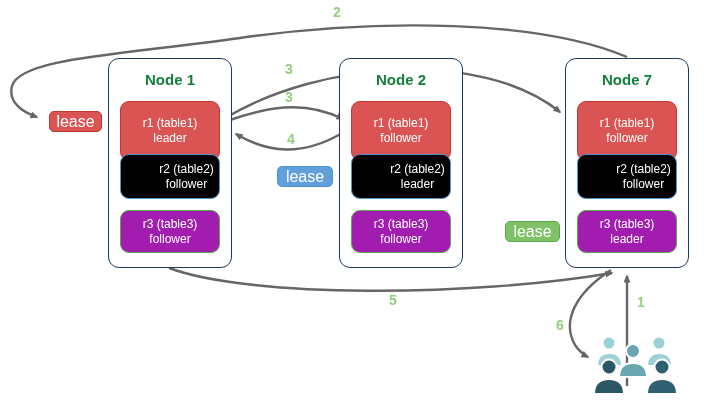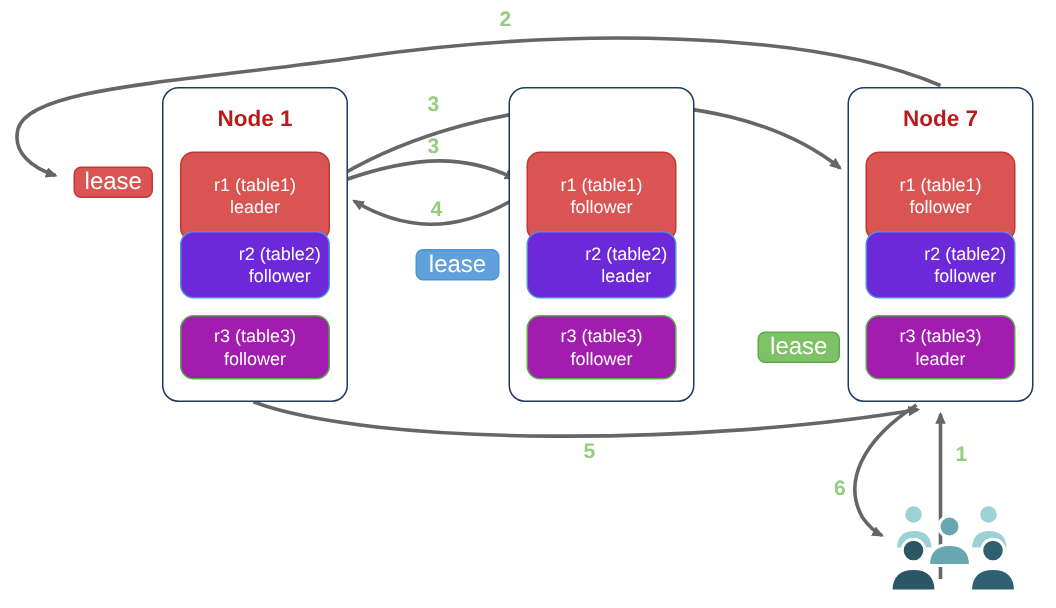--- a/index.html
+++ b/index.html
@@ -7,32 +7,32 @@
     position:relative;width:704px;height:405px;background:#ffffff;overflow:hidden;
     font-family:"Liberation Sans","DejaVu Sans",sans-serif;
   }
   .overlay{position:absolute;left:0;top:0;width:704px;height:405px;}
   .node{
     position:absolute;top:58px;width:124px;height:210px;background:#ffffff;
     border:1.5px solid #1f3a5f;border-radius:11px;box-sizing:border-box;
   }
   .node-title{
     position:absolute;top:12px;left:0;width:100%;text-align:center;
-    font-size:15px;font-weight:bold;color:#b91c1c;
+    font-size:15px;font-weight:bold;color:#15803d;
   }
   .replica{
     position:absolute;left:11px;width:100px;border-radius:9px;
     color:#ffffff;text-align:center;font-size:12px;line-height:15px;
     display:flex;flex-direction:column;justify-content:center;box-sizing:border-box;
   }
   .replica.r1{top:42px;height:60px;}
   .replica.r2{top:95px;height:45px;}
   .replica.r3{top:151px;height:43px;}
   .replica.red{background:#d95452;border:1.5px solid #c13832;}
-  .replica.blue{background:#6d28d9;border:1.5px solid #4e94d4;padding-left:33px;}
+  .replica.blue{background:#000000;border:1.5px solid #4e94d4;padding-left:33px;}
   .replica.green{background:#a21caf;border:1.5px solid #58ab49;}
   .lease{
     position:absolute;height:21px;border-radius:5px;color:#ffffff;font-size:16px;
     display:flex;align-items:center;justify-content:center;box-sizing:border-box;
   }
   .lease.red{left:49px;top:111px;width:53px;background:#d95452;border:1.5px solid #c13832;}
   .lease.blue{left:277px;top:166px;width:56px;background:#61a0db;border:1.5px solid #4e94d4;}
   .lease.green{left:505px;top:221px;width:55px;background:#7ec166;border:1.5px solid #58ab49;}
   .step{
     position:absolute;font-size:14px;font-weight:bold;color:#93cd7e;
@@ -98,20 +98,21 @@
       <span>r2 (table2)</span>
       <span>follower</span>
     </div>
     <div class="replica r3 green">
       <span>r3 (table3)</span>
       <span>follower</span>
     </div>
   </div>
 
   <div class="node" style="left:339px">
+    <div class="node-title">Node 2</div>
     <div class="replica r1 red">
       <span>r1 (table1)</span>
       <span>follower</span>
     </div>
     <div class="replica r2 blue">
       <span>r2 (table2)</span>
       <span>leader</span>
     </div>
     <div class="replica r3 green">
       <span>r3 (table3)</span>

